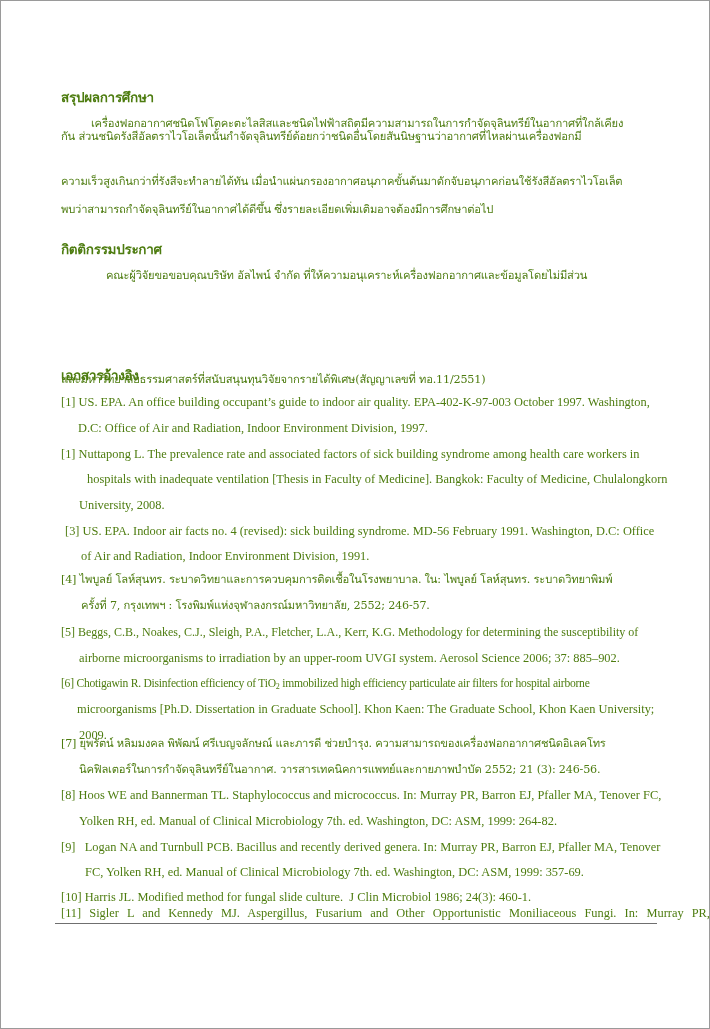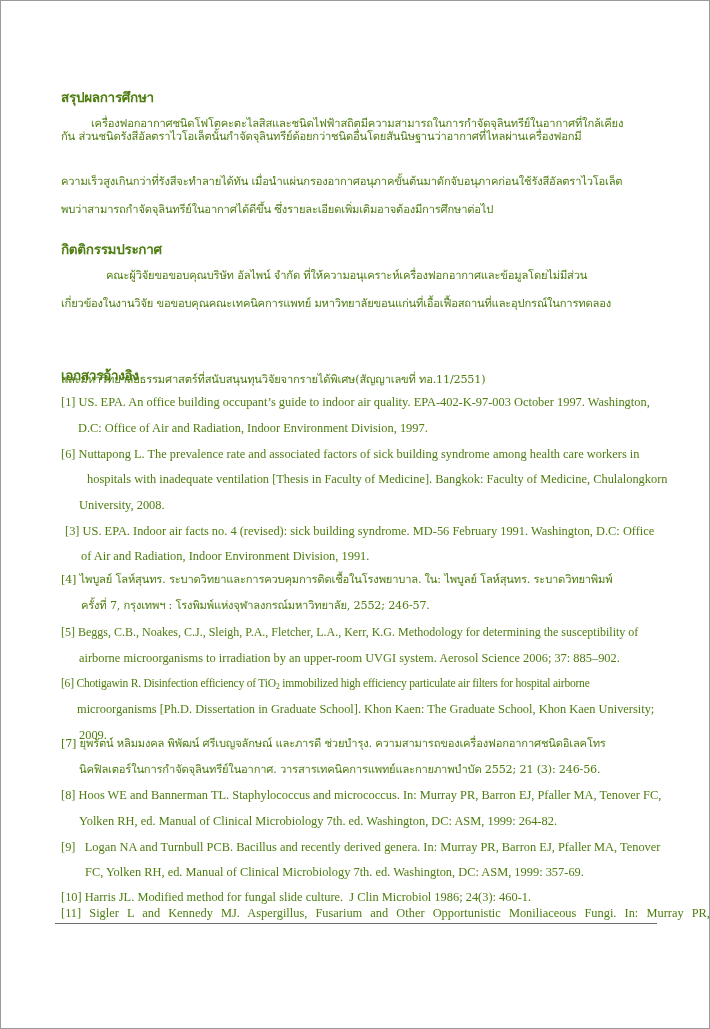--- a/index.html
+++ b/index.html
@@ -24,32 +24,31 @@
 <div class="page">
 
   <div class="ln heading" style="left:60px;top:88px;">สรุปผลการศึกษา</div>
   <div class="ln thai" style="left:90px;top:115px;width:560px;">เครื่องฟอกอากาศชนิดโฟโตคะตะไลสิสและชนิดไฟฟ้าสถิตมีความสามารถในการกำจัดจุลินทรีย์ในอากาศที่ใกล้เคียง</div>
   <div class="ln thai" style="left:60px;top:128px;">กัน ส่วนชนิดรังสีอัลตราไวโอเล็ตนั้นกำจัดจุลินทรีย์ด้อยกว่าชนิดอื่นโดยสันนิษฐานว่าอากาศที่ไหลผ่านเครื่องฟอกมี</div>
   <div class="ln thai" style="left:60px;top:173px;">ความเร็วสูงเกินกว่าที่รังสีจะทำลายได้ทัน เมื่อนำแผ่นกรองอากาศอนุภาคขั้นต้นมาดักจับอนุภาคก่อนใช้รังสีอัลตราไวโอเล็ต</div>
   <div class="ln thai" style="left:60px;top:201px;">พบว่าสามารถกำจัดจุลินทรีย์ในอากาศได้ดีขึ้น ซึ่งรายละเอียดเพิ่มเติมอาจต้องมีการศึกษาต่อไป</div>
 
   <div class="ln heading" style="left:60px;top:240px;">กิตติกรรมประกาศ</div>
   <div class="ln thai" style="left:105px;top:267px;">คณะผู้วิจัยขอขอบคุณบริษัท อัลไพน์ จำกัด ที่ให้ความอนุเคราะห์เครื่องฟอกอากาศและข้อมูลโดยไม่มีส่วน</div>
-  <div class="ln thai" style="left:60px;top:295px;">เกี่ยวข้องในงานวิจัย ขอขอบคุณคณะเทคนิคการแพทย์ มหาวิทยาลัยขอนแก่นที่เอื้อเฟื้อสถานที่และอุปกรณ์ในการทดลอง</div>
   <div class="ln thai" style="left:60px;top:323px;margin-top:48px;">และมหาวิทยาลัยธรรมศาสตร์ที่สนับสนุนทุนวิจัยจากรายได้พิเศษ(สัญญาเลขที่ ทอ.11/2551)</div>
 
   <div class="ln heading" style="left:60px;top:366px;">เอกสารอ้างอิง</div>
 
   <div>
     <div class="ln" style="left:60px;top:393px;">[1] US. EPA. An office building occupant’s guide to indoor air quality. EPA-402-K-97-003 October 1997. Washington,</div>
     <div class="ln" style="left:77px;top:419px;">D.C: Office of Air and Radiation, Indoor Environment Division, 1997.</div>
   </div>
 
   <div>
-    <div class="ln" style="left:60px;top:445px;">[6] Nuttapong L. The prevalence rate and associated factors of sick building syndrome among health care workers in</div>
+    <div class="ln" style="left:60px;top:445px;">[1] Nuttapong L. The prevalence rate and associated factors of sick building syndrome among health care workers in</div>
     <div class="ln" style="left:78px;top:470px;margin-left:8px;">hospitals with inadequate ventilation [Thesis in Faculty of Medicine]. Bangkok: Faculty of Medicine, Chulalongkorn</div>
     <div class="ln" style="left:78px;top:496px;">University, 2008.</div>
   </div>
 
   <div>
     <div class="ln" style="left:64px;top:522px;">[3] US. EPA. Indoor air facts no. 4 (revised): sick building syndrome. MD-56 February 1991. Washington, D.C: Office</div>
     <div class="ln" style="left:80px;top:547px;">of Air and Radiation, Indoor Environment Division, 1991.</div>
   </div>
 
   <div>

